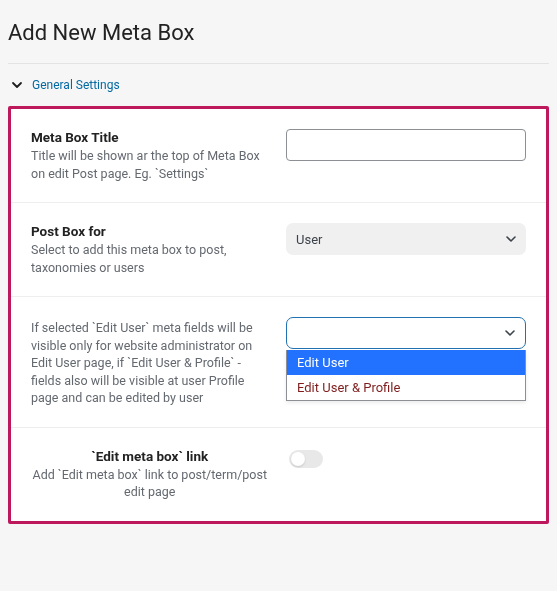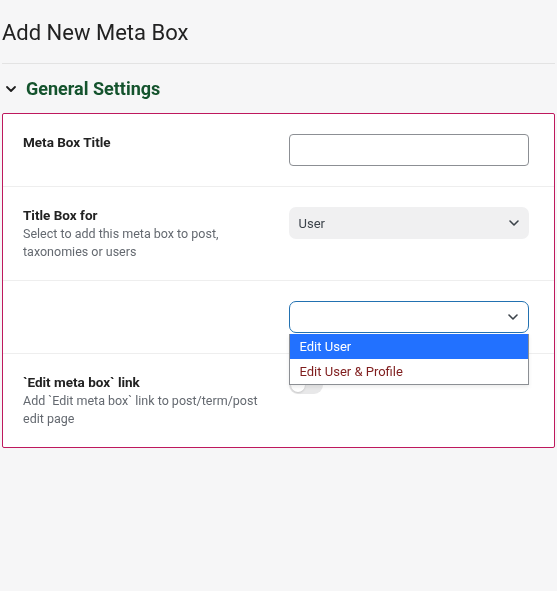--- a/index.html
+++ b/index.html
@@ -4,21 +4,21 @@
 <style>
   * { box-sizing: border-box; }
   html, body {
     margin: 0; padding: 0;
     font-family: -apple-system, BlinkMacSystemFont, "Segoe UI", Roboto, Arial, sans-serif;
     background: #f6f6f7;
     color: #1e1e1e;
     font-size: 13px;
   }
   .page {
-    padding: 12px 2px;
+    padding: 12px 8px;
     width: 557px;
   }
   h1.page-title {
     font-size: 22px;
     font-weight: 400;
     color: #222;
     margin: 8px 0 18px 0;
   }
   .rule {
     border: none;
@@ -31,38 +31,38 @@
     gap: 8px;
     margin-bottom: 14px;
     padding-left: 2px;
     cursor: pointer;
   }
   .section-header .chev {
     width: 14px; height: 14px;
     display:inline-flex; align-items:center; justify-content:center;
   }
   .section-header .label {
-    font-size: 18px;
-    font-weight: 700;
-    color: #14532d;
+    font-size: 12px;
+    font-weight: 400;
+    color: #0369a1;
   }
   .panel {
     background: #fff;
-    border: 1px solid #be185d;
+    border: 3px solid #be185d;
     border-radius: 2px;
     margin-top: 8px;
   }
   .row {
     display: flex;
     padding: 20px 20px;
     border-bottom: 1px solid #eeeeee;
     align-items: flex-start;
     gap: 20px;
   }
-  .row:last-child { border-bottom: none; }
+  .row:last-child { border-bottom: none; text-align: center; }
   .left {
     flex: 1 1 50%;
     max-width: 250px;
   }
   .right {
     flex: 1 1 50%;
     display: flex;
     justify-content: flex-start;
     position: relative;
   }
@@ -168,45 +168,47 @@
         </svg>
     </span>
     <span class="label">General Settings</span>
   </div>
 
   <div class="panel">
 
     <div class="row">
       <div class="left">
         <div class="field-title">Meta Box Title</div>
+        <div class="field-desc">Title will be shown ar the top of Meta Box on edit Post page. Eg. `Settings`</div>
       </div>
       <div class="right">
         <input type="text" class="text-input" value="" style="">
       </div>
     </div>
 
     <div class="row">
       <div class="left">
-        <div class="field-title">Title Box for</div>
+        <div class="field-title">Post Box for</div>
         <div class="field-desc">Select to add this meta box to post, taxonomies or users</div>
       </div>
       <div class="right">
         <div class="select grey">
           <span>User</span>
           <span class="caret">
             <svg width="12" height="12" viewBox="0 0 12 12">
                 <path d="M2 4 L6 8 L10 4" fill="none" stroke="#3c434a" stroke-width="1.6" stroke-linecap="round" stroke-linejoin="round"></path>
               </svg>
           </span>
         </div>
       </div>
     </div>
 
     <div class="row">
       <div class="left">
+        <div class="field-desc">If selected `Edit User` meta fields will be visible only for website administrator on Edit User page, if `Edit User &amp; Profile` - fields also will be visible at user Profile page and can be edited by user</div>
       </div>
       <div class="right">
         <div style="position:relative;">
           <div class="select white">
             <span></span>
             <span class="caret">
               <svg width="12" height="12" viewBox="0 0 12 12">
                   <path d="M2 4 L6 8 L10 4" fill="none" stroke="#3c434a" stroke-width="1.6" stroke-linecap="round" stroke-linejoin="round"></path>
                 </svg>
             </span>

